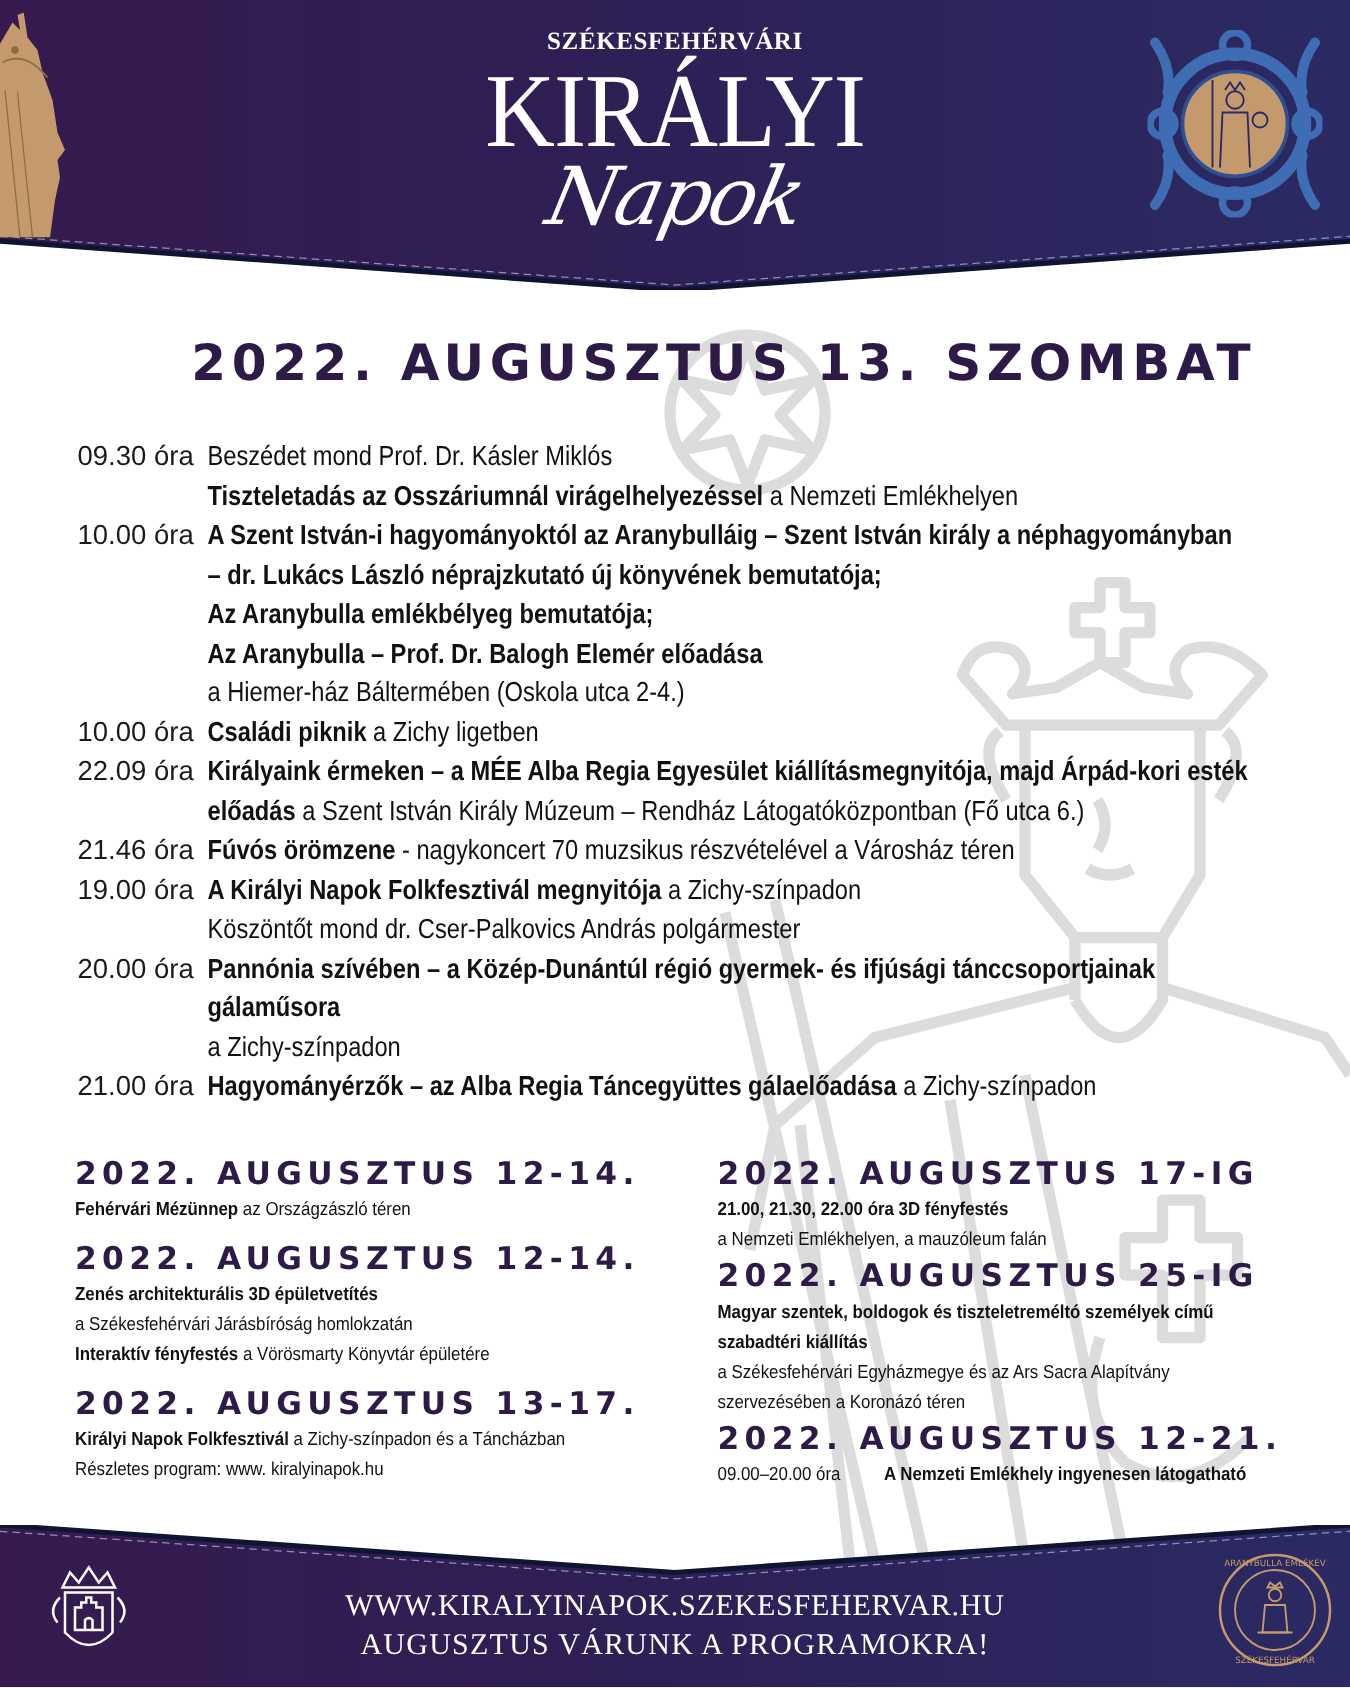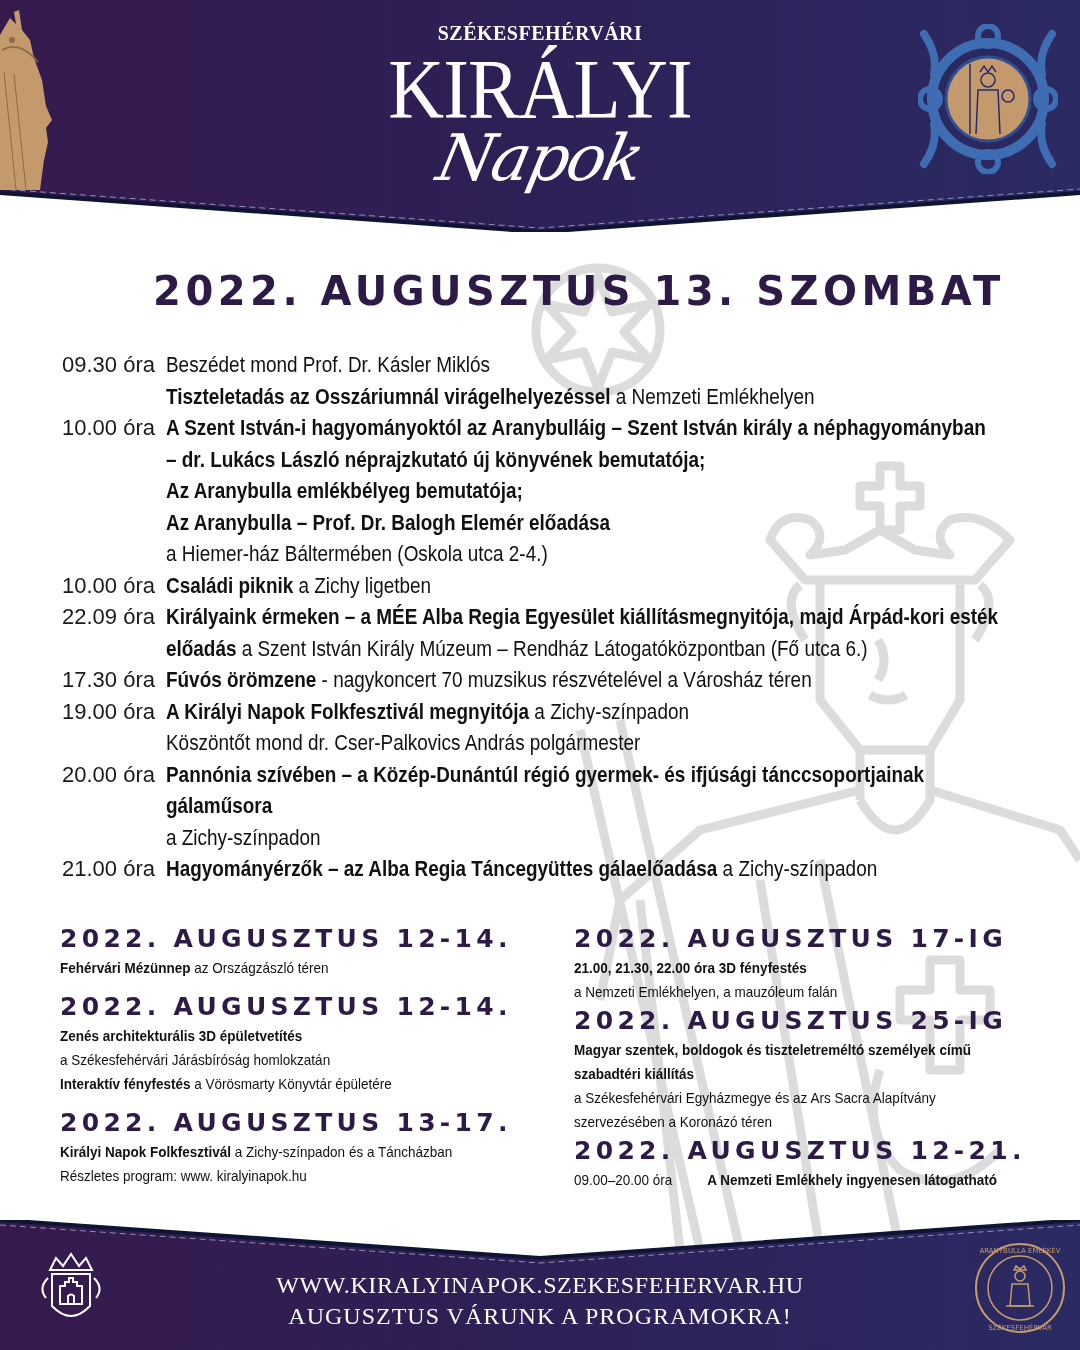--- a/index.html
+++ b/index.html
@@ -175,21 +175,21 @@
 
   <div class="row">
     <div class="time">22.09 óra</div>
     <div class="desc">
       <span class="line"><span class="cond b">Királyaink érmeken – a MÉE Alba Regia Egyesület kiállításmegnyitója, majd Árpád-kori esték</span></span>
       <span class="line"><span class="cond"><span class="b">előadás</span><span> a Szent István Király Múzeum – Rendház Látogatóközpontban (Fő utca 6.)</span></span></span>
     </div>
   </div>
 
   <div class="row">
-    <div class="time">17.30 óra</div>
+    <div class="time">21.46 óra</div>
     <div class="desc">
       <span class="line"><span class="cond"><span class="b">Fúvós örömzene</span><span> - nagykoncert 70 muzsikus részvételével a Városház téren</span></span></span>
     </div>
   </div>
 
   <div class="row">
     <div class="time">19.00 óra</div>
     <div class="desc">
       <span class="line"><span class="cond"><span class="b">A Királyi Napok Folkfesztivál megnyitója</span><span> a Zichy-színpadon</span></span></span>
       <span class="line"><span class="cond">Köszöntőt mond dr. Cser-Palkovics András polgármester</span></span>

